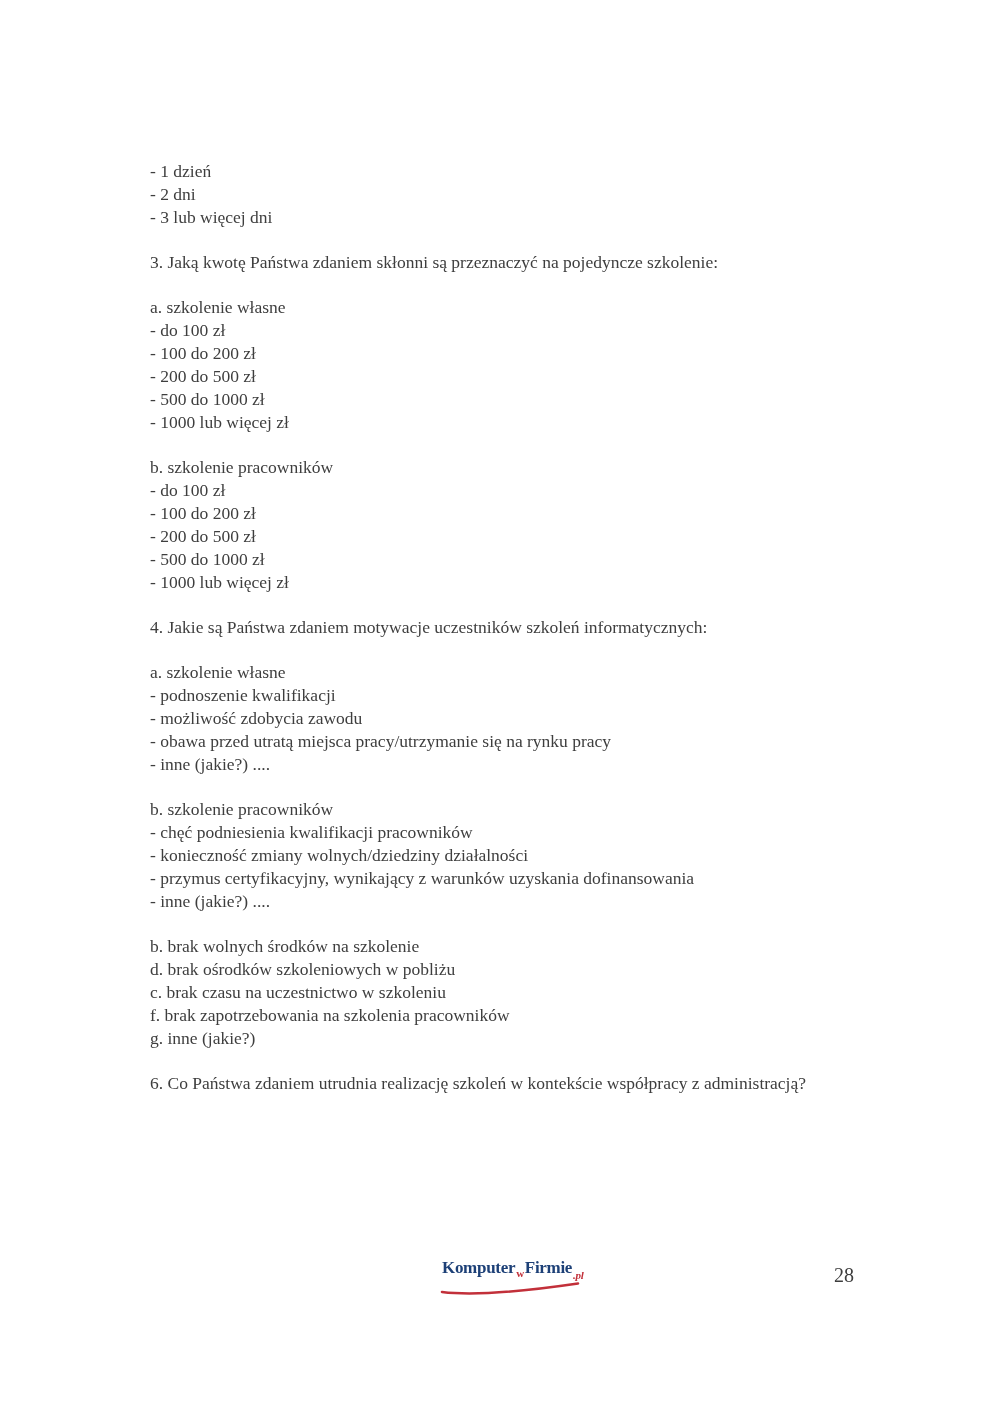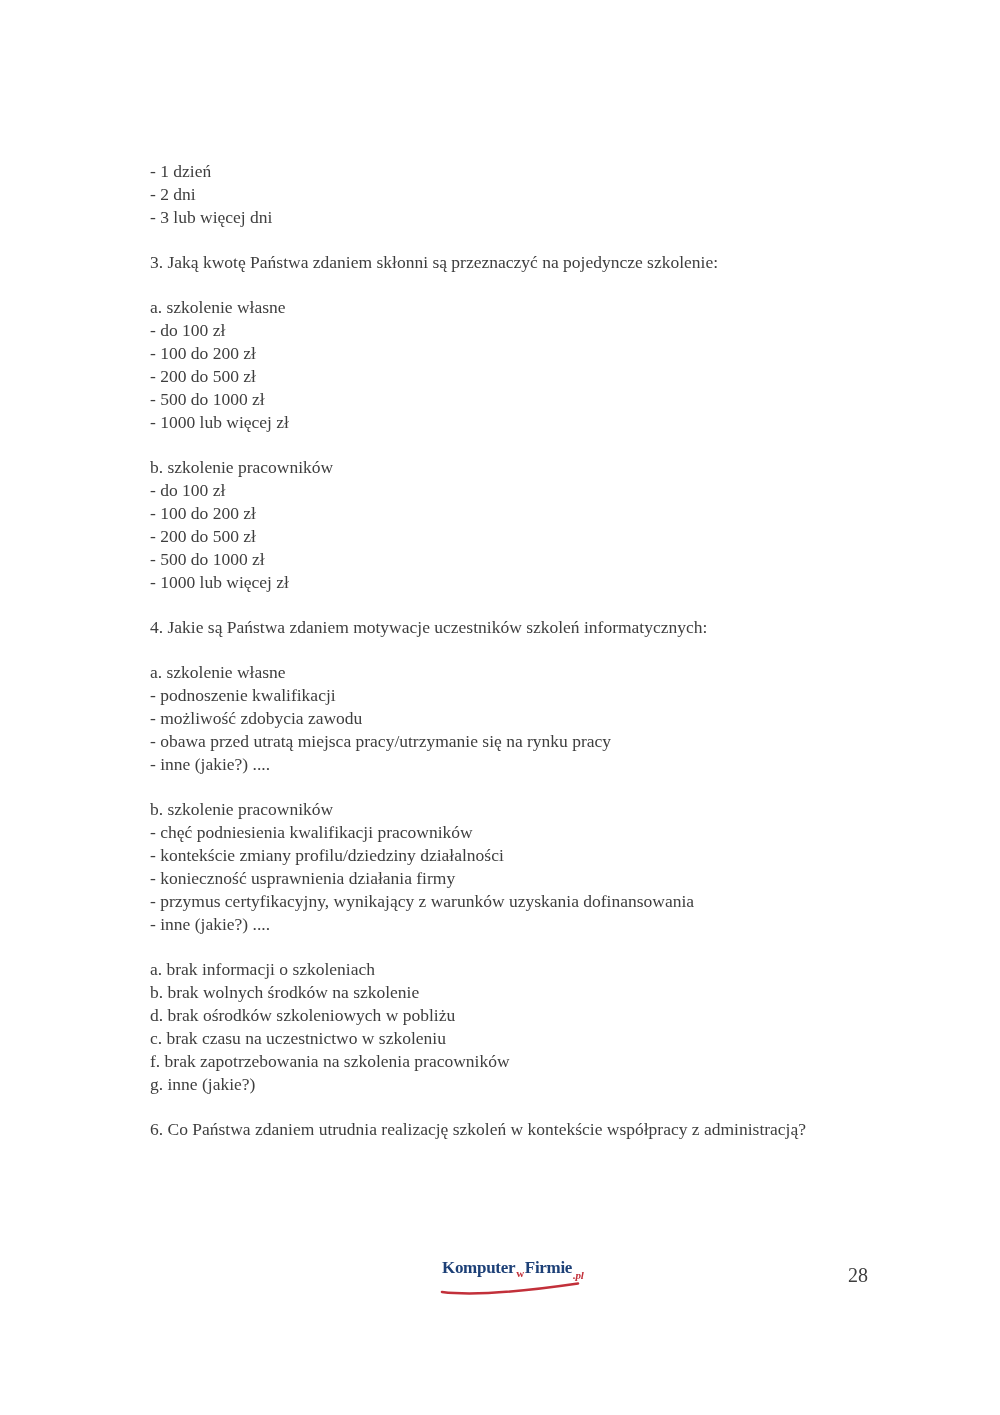--- a/index.html
+++ b/index.html
@@ -67,21 +67,21 @@
     position: absolute;
     left: -2px;
     top: 21px;
     z-index: 1;
   }
   .page-number {
     position: absolute;
     left: 834px;
     top: 1264px;
     width: 48px;
-    text-align: center;
+    text-align: left;
     font-family: "Liberation Serif", serif;
     font-size: 20px;
     color: #3e3e3e;
   }
 </style>
 </head>
 <body>
 
 <div class="page">
 
@@ -123,29 +123,27 @@
       <div class="line">a. szkolenie własne</div>
       <div class="line">- podnoszenie kwalifikacji</div>
       <div class="line">- możliwość zdobycia zawodu</div>
       <div class="line">- obawa przed utratą miejsca pracy/utrzymanie się na rynku pracy</div>
       <div class="line">- inne (jakie?) ....</div>
     </div>
 
     <div class="block">
       <div class="line">b. szkolenie pracowników</div>
       <div class="line">- chęć podniesienia kwalifikacji pracowników</div>
-      <div class="line">- kontekście zmiany profilu/dziedziny działalności</div>
-      <div class="line">- konieczność usprawnienia działania firmy</div>
+      <div class="line">- konieczność zmiany wolnych/dziedziny działalności</div>
       <div class="line">- przymus certyfikacyjny, wynikający z warunków uzyskania dofinansowania</div>
       <div class="line">- inne (jakie?) ....</div>
     </div>
 
 
     <div class="block">
-      <div class="line">a. brak informacji o szkoleniach</div>
       <div class="line">b. brak wolnych środków na szkolenie</div>
       <div class="line">d. brak ośrodków szkoleniowych w pobliżu</div>
       <div class="line">c. brak czasu na uczestnictwo w szkoleniu</div>
       <div class="line">f. brak zapotrzebowania na szkolenia pracowników</div>
       <div class="line">g. inne (jakie?)</div>
     </div>
 
     <div class="block">
       <div class="line">6. Co Państwa zdaniem utrudnia realizację szkoleń w kontekście współpracy z administracją?</div>
     </div>

